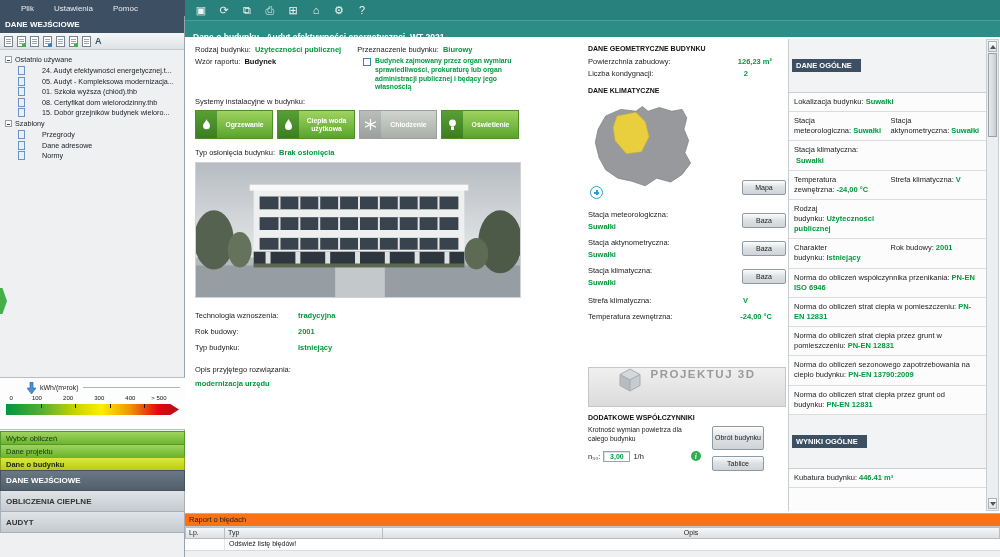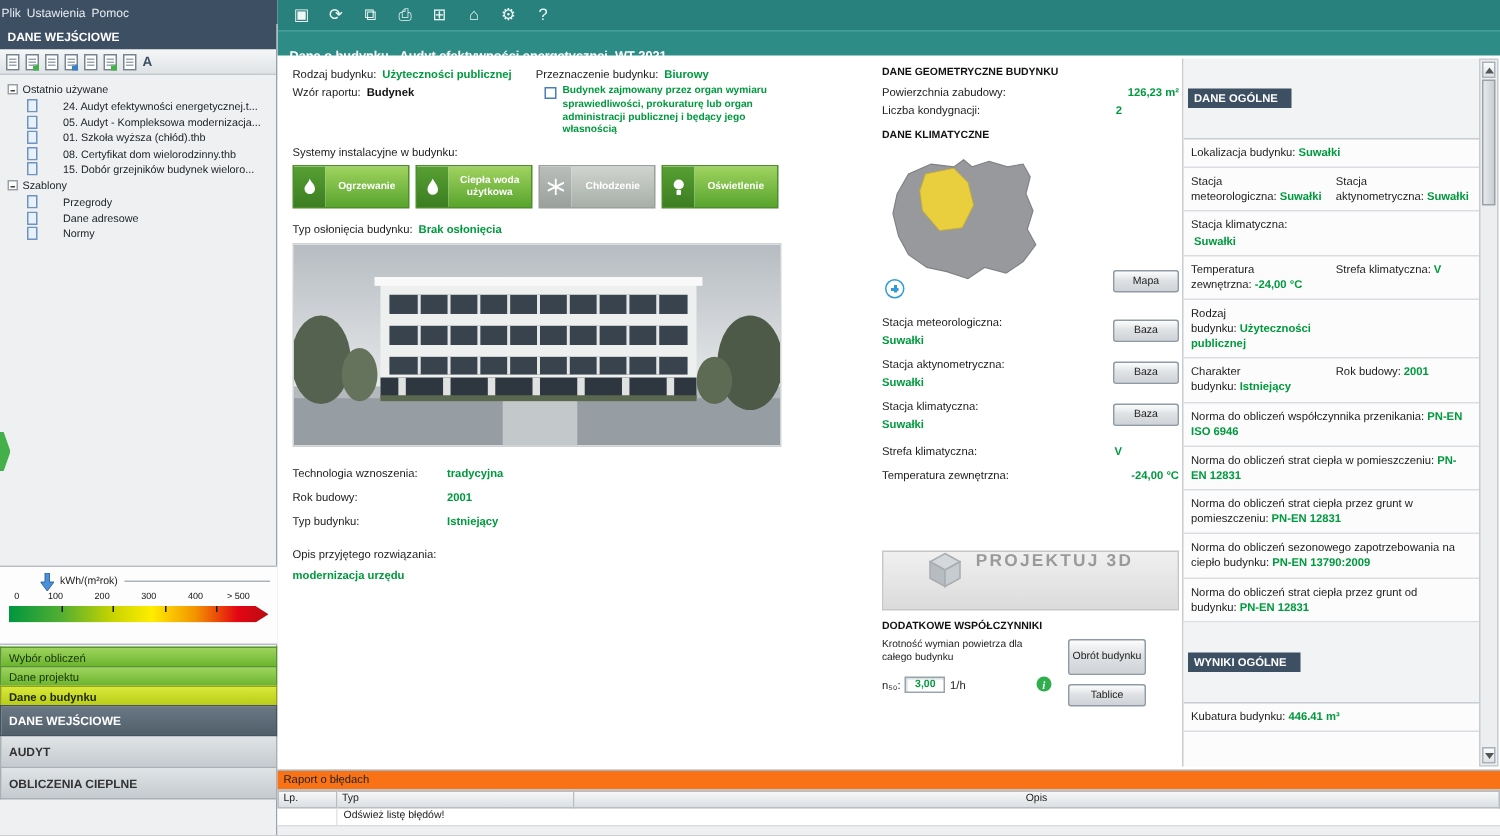--- a/index.html
+++ b/index.html
@@ -1,21 +1,21 @@
 <!DOCTYPE html>
 <html><head>
 <meta charset="utf-8">
 <style>
 *{margin:0;padding:0;box-sizing:border-box}
 body{background:#777;font-family:"Liberation Sans",sans-serif}
 .app{position:relative;width:1000px;height:557px;background:#fff;overflow:hidden;font-size:8px;color:#1c1c1c}
 .app > div{position:absolute}
 
 
-.menubar{left:0;top:0;width:185px;height:16px;background:#3d4f63;display:flex;align-items:center;gap:4px;padding-left:1px;color:#e9edf2;font-size:8px}
+.menubar{left:0;top:0;width:185px;height:16px;background:#3d4f63;display:flex;align-items:center;gap:20px;padding-left:21px;color:#e9edf2;font-size:8px}
 .menu-item{cursor:default}
 .toolbar{left:185px;top:0;width:815px;height:20px;background:#28817d;display:flex;align-items:center;gap:9px;padding-left:9px}
 .tb-icon{color:#eef6f5;font-size:11px;line-height:1;width:14px;text-align:center}
 .titlebar{left:185px;top:20px;width:815px;height:33px;background:#2e8c87;border-top:1px solid #45a09a;border-bottom:1px solid #1f6f6b;display:flex;align-items:center;padding-left:8px;color:#fff;font-weight:bold;font-size:8.5px}
 
 
 .sidebar{left:0;top:16px;width:185px;height:541px;background:#eef0f1;border-right:1px solid #98a2aa}
 .sb-header{height:17px;background:#3d4f63;color:#fff;font-weight:bold;display:flex;align-items:center;padding-left:5px;font-size:8px}
 .sb-icons{height:17px;background:linear-gradient(#f5f6f7,#dfe3e6);border-bottom:1px solid #c2c8cc;display:flex;align-items:center;gap:4px;padding:0 4px}
 .mini-doc{width:9px;height:11px;border:1px solid #76848f;background:#fff;display:inline-block;position:relative}
@@ -78,21 +78,21 @@
 .bimg-wrap{width:326px;height:136px;border:1px solid #cfd3d6;margin:5px 0 13px;line-height:0}
 .kv2{margin-top:7px}
 .kv2 .w102{display:inline-block;width:103px}
 .opis-lb{margin-top:13px}
 .opis-val{margin-top:5px;color:#009a3e;font-weight:bold}
 
 
 .col-mid{left:403px;top:6px;width:198px;font-size:7.5px}
 .sec-h{font-weight:bold;font-size:7px;color:#111;margin:2px 0 5px}
 .kv{display:flex;justify-content:space-between;margin:3px 0}
-.kv .pr14{}
+.kv .pr14{margin-right:14px}
 .kv .pr38{margin-right:38px}
 .map-block{position:relative;height:104px;margin-top:2px}
 .pmap{width:124px;height:100px}
 .zoom{position:absolute;left:2px;bottom:4px;width:13px;height:13px;border-radius:50%;background:#fff;border:1px solid #2e9cd6;cursor:pointer}
 .zoom::before,.zoom::after{content:"";position:absolute;background:#2e9cd6}
 .zoom::before{left:3px;right:3px;top:5.2px;height:1.6px}
 .zoom::after{top:3px;bottom:3px;left:5.2px;width:1.6px}
 .btn{background:linear-gradient(#fdfdfd,#dfe2e5 45%,#cfd3d7);border:1px solid #8e9aa4;border-radius:2px;font-size:7px;color:#222;display:flex;align-items:center;justify-content:center;text-align:center;cursor:pointer}
 .btn.mapa{position:absolute;right:0;bottom:8px;width:44px;height:15px}
 .station{display:flex;justify-content:space-between;align-items:center;margin-top:7px}
@@ -243,22 +243,22 @@
         <i style="left:60%"></i>
         <i style="left:80%"></i>
       </div>
   </div>
 
   <div class="sidenav">
     <div class="nav-item nav-green">Wybór obliczeń</div>
     <div class="nav-item nav-green">Dane projektu</div>
     <div class="nav-item nav-selected">Dane o budynku</div>
     <div class="nav-item nav-dark">DANE WEJŚCIOWE</div>
+    <div class="nav-item nav-gray">OBLICZENIA CIEPLNE</div>
     <div class="nav-item nav-gray">AUDYT</div>
-    <div class="nav-item nav-gray">OBLICZENIA CIEPLNE</div>
   </div>
 
   <div class="edgeL"></div>
   <div class="edgeR"></div>
 
   <div class="content">
 
     <div class="col-left">
       <div class="fr">
         <span class="lb">Rodzaj budynku:</span>

